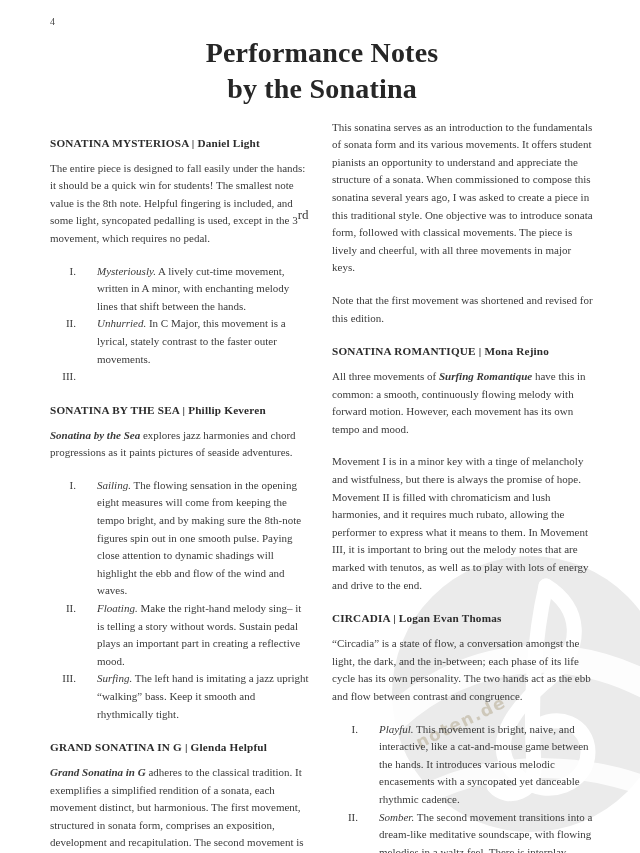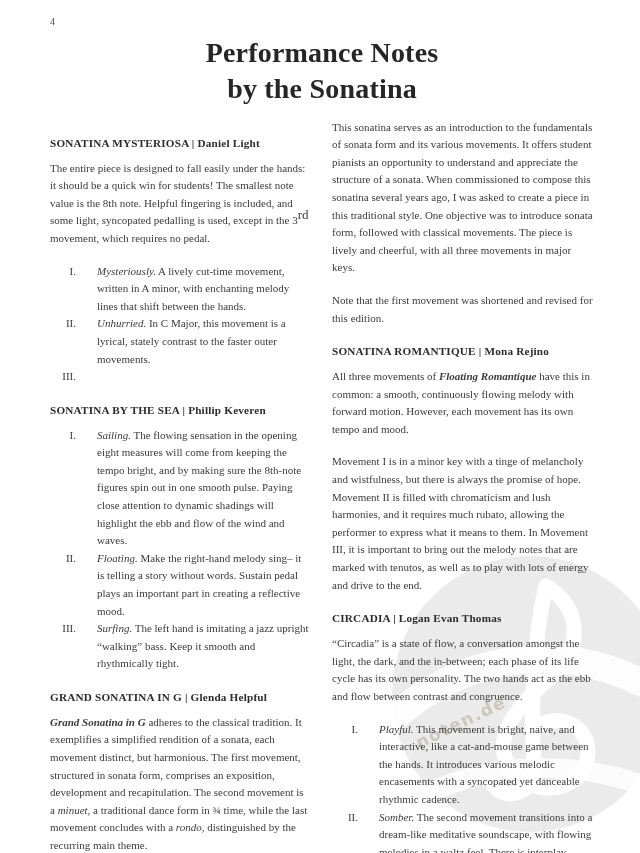--- a/index.html
+++ b/index.html
@@ -85,20 +85,21 @@
           </div>
           <div class="mrow">
             <span class="num">II.</span>
             <span class="mbody"><span class="r-i">Unhurried.</span><span> In C Major, this movement is a lyrical, stately contrast to the faster outer movements.</span></span>
           </div>
           <div class="mrow">
             <span class="num">III.</span>
           </div>
         </div>
         <h3>SONATINA BY THE SEA | Phillip Keveren</h3>
+        <p><span class="r-bi">Sonatina by the Sea</span><span> explores jazz harmonies and chord progressions as it paints pictures of seaside adventures.</span></p>
         <div class="mlist">
           <div class="mrow">
             <span class="num">I.</span>
             <span class="mbody"><span class="r-i">Sailing.</span><span> The flowing sensation in the opening eight measures will come from keeping the tempo bright, and by making sure the 8th-note figures spin out in one smooth pulse. Paying close attention to dynamic shadings will highlight the ebb and flow of the wind and waves.</span></span>
           </div>
           <div class="mrow">
             <span class="num">II.</span>
             <span class="mbody"><span class="r-i">Floating.</span><span> Make the right-hand melody sing– it is telling a story without words. Sustain pedal plays an important part in creating a reflective mood.</span></span>
           </div>
           <div class="mrow">
@@ -106,21 +107,21 @@
             <span class="mbody"><span class="r-i">Surfing.</span><span> The left hand is imitating a jazz upright “walking” bass. Keep it smooth and rhythmically tight.</span></span>
           </div>
         </div>
         <h3>GRAND SONATINA IN G | Glenda Helpful</h3>
         <p><span class="r-bi">Grand Sonatina in G</span><span> adheres to the classical tradition. It exemplifies a simplified rendition of a sonata, each movement distinct, but harmonious. The first movement, structured in sonata form, comprises an exposition, development and recapitulation. The second movement is a </span><span class="r-i">minuet</span><span>, a traditional dance form in ¾ time, while the last movement concludes with a </span><span class="r-i">rondo</span><span>, distinguished by the recurring main theme.</span></p>
       </div>
     <div class="col">
         <p><span>This sonatina serves as an introduction to the fundamentals of sonata form and its various movements. It offers student pianists an opportunity to understand and appreciate the structure of a sonata. When commissioned to compose this sonatina several years ago, I was asked to create a piece in this traditional style. One objective was to introduce sonata form, followed with classical movements. The piece is lively and cheerful, with all three movements in major keys.</span></p>
         <p><span>Note that the first movement was shortened and revised for this edition.</span></p>
         <h3>SONATINA ROMANTIQUE | Mona Rejino</h3>
-        <p><span>All three movements of </span><span class="r-bi">Floating Romantique</span><span> have this in common: a smooth, continuously flowing melody with forward motion. However, each movement has its own tempo and mood.</span></p>
+        <p><span>All three movements of </span><span class="r-bi">Surfing Romantique</span><span> have this in common: a smooth, continuously flowing melody with forward motion. However, each movement has its own tempo and mood.</span></p>
         <p><span>Movement I is in a minor key with a tinge of melancholy and wistfulness, but there is always the promise of hope. Movement II is filled with chromaticism and lush harmonies, and it requires much rubato, allowing the performer to express what it means to them. In Movement III, it is important to bring out the melody notes that are marked with tenutos, as well as to play with lots of energy and drive to the end.</span></p>
         <h3>CIRCADIA | Logan Evan Thomas</h3>
         <p><span>“Circadia” is a state of flow, a conversation amongst the light, the dark, and the in-between; each phase of its life cycle has its own personality. The two hands act as the ebb and flow between contrast and congruence.</span></p>
         <div class="mlist">
           <div class="mrow">
             <span class="num">I.</span>
             <span class="mbody"><span class="r-i">Playful.</span><span> This movement is bright, naive, and interactive, like a cat-and-mouse game between the hands. It introduces various melodic encasements with a syncopated yet danceable rhythmic cadence.</span></span>
           </div>
           <div class="mrow">
             <span class="num">II.</span>

